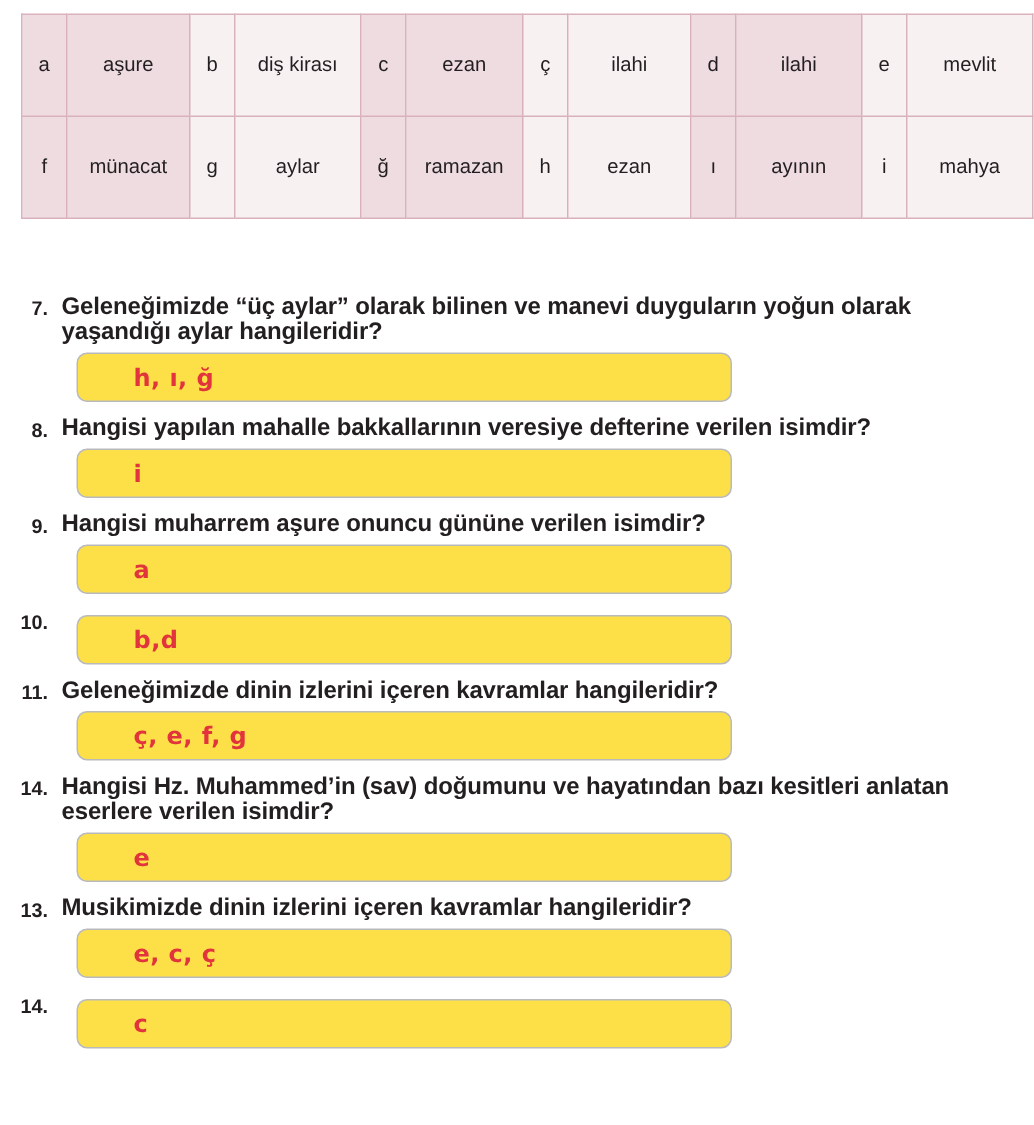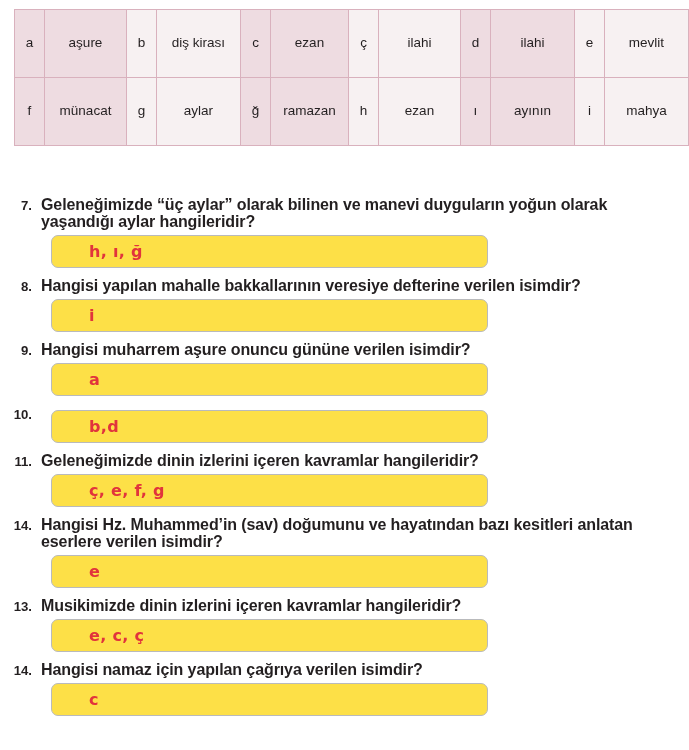--- a/index.html
+++ b/index.html
@@ -224,20 +224,19 @@
       <p class="q-text">Musikimizde dinin izlerini içeren kavramlar hangileridir?</p>
       <div class="answer-box">
         <span class="answer-text">e, c, ç</span>
       </div>
     </div>
   </div>
 
   <div class="q-block">
     <div class="q-num">14.</div>
     <div class="q-body">
-      <p class="q-text">Hangisi namaz için yapılan çağrıya verilen isimdir?</p>
       <div class="answer-box">
         <span class="answer-text">c</span>
       </div>
     </div>
   </div>
 
 </div>
 
 </body></html>

